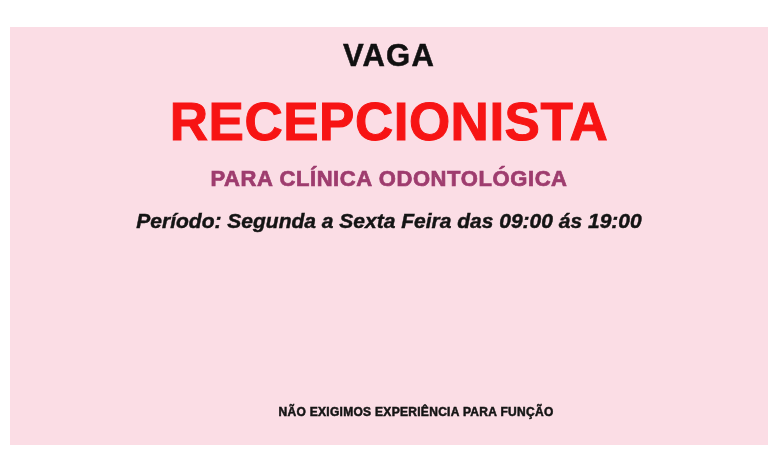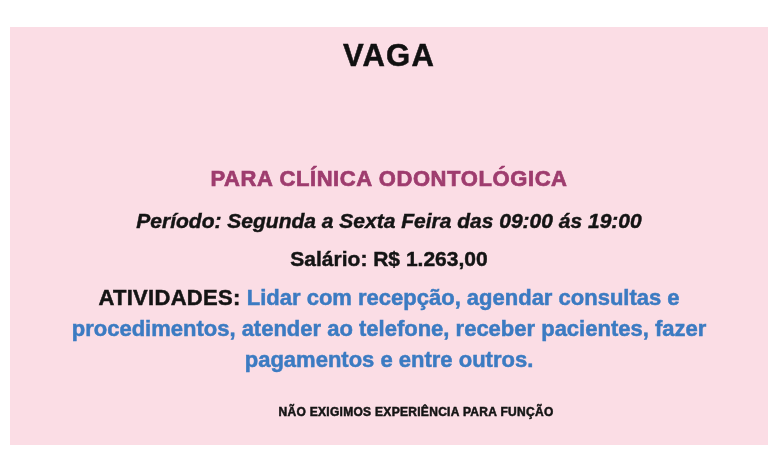--- a/index.html
+++ b/index.html
@@ -118,24 +118,23 @@
     -webkit-text-stroke: 0.5px #141414;
   }
 </style>
 </head>
 <body>
 
 <div id="poster">
 
   <div class="line" id="vaga-heading">VAGA</div>
 
+  <div class="line" id="job-title">RECEPCIONISTA</div>
 
   <div class="line" id="clinic-subtitle">PARA CLÍNICA ODONTOLÓGICA</div>
 
   <div class="line" id="schedule-line">Período: Segunda a Sexta Feira das 09:00 ás 19:00</div>
 
-  <div class="line" id="salary-line">Salário: R$ 1.263,00</div>
 
-  <div id="activities-block"><span id="activities-label">ATIVIDADES:</span> <span id="activities-text">Lidar com recepção, agendar consultas e procedimentos, atender ao telefone, receber pacientes, fazer pagamentos e entre outros.</span></div>
 
   <div class="line" id="no-experience-note">NÃO EXIGIMOS EXPERIÊNCIA PARA FUNÇÃO</div>
 
 </div>
 
 </body></html>

